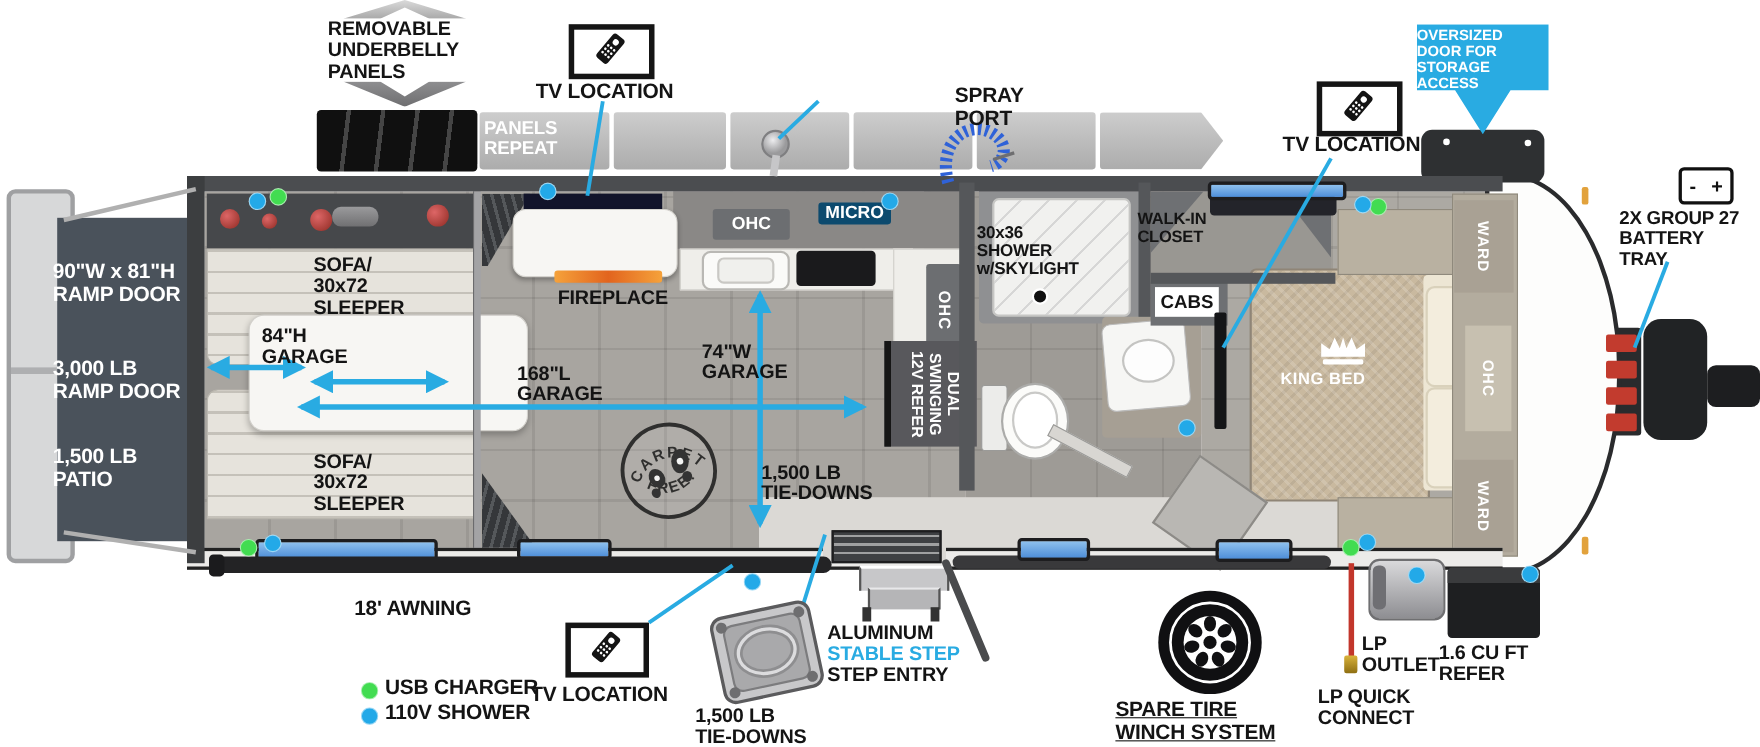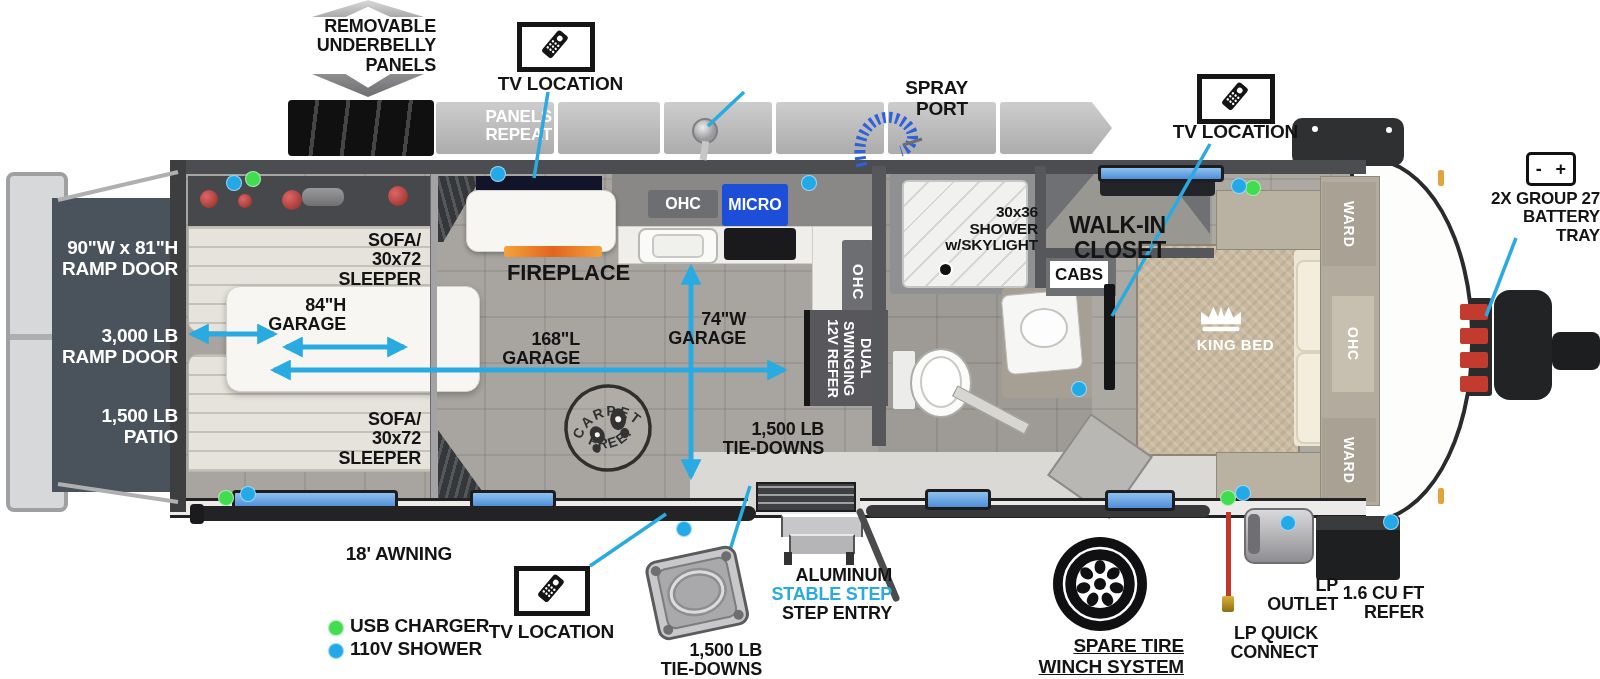--- a/index.html
+++ b/index.html
@@ -1,19 +1,19 @@
 <!DOCTYPE html>
 <html><head>
 <meta charset="utf-8">
 <style>
   html,body{margin:0;padding:0;background:#fff;}
   .stage{position:relative;width:1600px;height:679px;background:#ffffff;overflow:hidden;
          font-family:"Liberation Sans",sans-serif;}
   .abs{position:absolute;}
-  .lbl{position:absolute;font-weight:700;color:#141414;text-align:right;line-height:1.08;
+  .lbl{position:absolute;font-weight:700;color:#141414;text-align:left;line-height:1.08;
        white-space:pre-line;letter-spacing:-0.2px;z-index:30;}
   .white{color:#ffffff;}
   .blue-t{color:#29ABE2;}
   .left-a{text-align:left;}
   .dot{position:absolute;width:14px;height:14px;border-radius:50%;z-index:45;border:1px solid rgba(255,255,255,.55);}
   .dot-green{background:#42DC51;}
   .dot-blue{background:#23A9E8;}
   .vblock{position:absolute;display:flex;align-items:center;justify-content:center;z-index:8;}
   .vtext{writing-mode:vertical-rl;text-orientation:mixed;font-weight:700;color:#fff;
          letter-spacing:1px;white-space:pre-line;text-align:center;line-height:1.15;}
@@ -122,20 +122,26 @@
           <circle cx="30.5" cy="19" r="1.2" fill="#fff"></circle>
           <circle cx="34" cy="19" r="1.2" fill="#fff"></circle>
       <circle cx="27" cy="23" r="1.2" fill="#fff"></circle>
           <circle cx="30.5" cy="23" r="1.2" fill="#fff"></circle>
           <circle cx="34" cy="23" r="1.2" fill="#fff"></circle>
         </g>
     </svg>
   </div>
   <div class="lbl" style="left:1166px;top:122px;width:132px;font-size:19px;">TV LOCATION</div>
 
+  <div class="abs" style="left:1288px;top:22px;width:120px;height:100px;background:#29ABE2;clip-path:polygon(0 0,100% 0,100% 60%,71% 60%,50% 100%,29% 60%,0 60%);z-index:31;">
+    <div class="lbl white" style="left:0;top:3px;width:120px;font-size:13.5px;letter-spacing:0;">OVERSIZED
+DOOR FOR
+STORAGE
+ACCESS</div>
+  </div>
 
   <div class="abs" style="left:1526px;top:152px;width:44px;height:28px;border:3px solid #111;border-radius:5px;background:#fff;z-index:31;display:flex;align-items:center;justify-content:space-around;font-weight:700;font-size:18px;color:#111;">
     <span>-</span>
       <span>+</span>
   </div>
   <div class="lbl" style="left:1472px;top:190px;width:128px;font-size:17px;">2X GROUP 27
 BATTERY
 TRAY</div>
 
   <div class="abs" style="left:188px;top:176px;width:244px;height:50px;background:#46484B;z-index:5;"></div>
@@ -162,28 +168,28 @@
   <div class="lbl" style="left:692px;top:420px;width:132px;font-size:18px;">1,500 LB
 TIE-DOWNS</div>
 
   <div class="abs" style="left:430px;top:174px;width:6px;height:328px;background:#A3A3A5;border-left:1px solid #6B6B6D;z-index:7;"></div>
   <div class="abs" style="left:438px;top:176px;width:44px;height:66px;background:repeating-linear-gradient(75deg,#35373A 0 6px,#55585B 6px 9px);clip-path:polygon(0 0,100% 0,12% 100%,0 100%);z-index:6;"></div>
   <div class="abs" style="left:438px;top:430px;width:52px;height:72px;background:repeating-linear-gradient(105deg,#35373A 0 6px,#55585B 6px 9px);clip-path:polygon(0 0,0 100%,100% 100%);z-index:6;"></div>
 
   <div class="abs" style="left:476px;top:176px;width:126px;height:14px;background:#12142A;border-bottom:3px solid #2E54C4;z-index:6;"></div>
   <div class="abs" style="left:466px;top:190px;width:148px;height:60px;background:#F7F6F3;border:1px solid #D5D3CE;border-radius:12px;box-shadow:0 2px 5px rgba(0,0,0,.3);z-index:6;"></div>
   <div class="abs" style="left:504px;top:246px;width:98px;height:11px;background:linear-gradient(90deg,#F5A23B,#E2641E 50%,#F5A23B);border-radius:3px;z-index:7;"></div>
-  <div class="lbl" style="left:507px;top:261px;width:104px;font-size:22px;">FIREPLACE</div>
+  <div class="lbl" style="left:507px;top:261px;width:104px;font-size:18px;">FIREPLACE</div>
 
   <div class="abs" style="left:612px;top:174px;width:266px;height:52px;background:#8A8886;z-index:5;"></div>
   <div class="abs" style="left:840px;top:174px;width:38px;height:146px;background:#8A8886;z-index:5;"></div>
   <div class="abs" style="left:648px;top:190px;width:70px;height:28px;background:#6C6E71;border-radius:3px;z-index:8;display:flex;align-items:center;justify-content:center;">
     <span class="white" style="font-weight:700;font-size:16px;">OHC</span>
   </div>
-  <div class="abs" style="left:722px;top:184px;width:66px;height:42px;background:#1d4ed8;border-radius:3px;z-index:8;display:flex;align-items:center;justify-content:center;">
+  <div class="abs" style="left:744px;top:184px;width:66px;height:20px;background:#0c4a6e;border-radius:3px;z-index:8;display:flex;align-items:center;justify-content:center;">
     <span class="white" style="font-weight:700;font-size:16px;">MICRO</span>
   </div>
   <div class="abs" style="left:618px;top:226px;width:210px;height:36px;background:#EFEEEA;border:1px solid #CFCEC9;z-index:6;"></div>
   <div class="abs" style="left:638px;top:228px;width:76px;height:32px;background:#FAFAF8;border:2px solid #B9B8B4;border-radius:8px;z-index:7;"></div>
   <div class="abs" style="left:652px;top:234px;width:48px;height:20px;background:#F0F0ED;border:2px solid #C9C8C4;border-radius:6px;z-index:8;"></div>
   <div class="abs" style="left:724px;top:228px;width:72px;height:32px;background:#1A1A1C;border-radius:4px;z-index:7;"></div>
   <div class="abs" style="left:812px;top:226px;width:66px;height:96px;background:#EFEEEA;border:1px solid #CFCEC9;z-index:6;"></div>
   <div class="vblock" style="left:842px;top:240px;width:32px;height:84px;background:#6C6E71;border-radius:3px;">
     <span class="vtext" style="font-size:15px;">OHC</span>
   </div>
@@ -208,21 +214,21 @@
   <div class="abs" style="left:920px;top:356px;width:38px;height:48px;background:#fff;border:2px solid #C9C9C7;border-radius:50%;z-index:7;"></div>
   <div class="abs" style="left:1002px;top:288px;width:90px;height:110px;background:#A69F94;border-radius:4px;z-index:5;"></div>
   <div class="abs" style="left:1004px;top:292px;width:74px;height:78px;background:#F6F6F4;border:1px solid #BBB;border-radius:8px;transform:rotate(-5deg);z-index:6;"></div>
   <div class="abs" style="left:1020px;top:308px;width:44px;height:36px;background:#FDFDFD;border:2px solid #C4C4C2;border-radius:50%;z-index:7;"></div>
   <div class="abs" style="left:950px;top:404px;width:80px;height:10px;background:#D8D6D2;border:1px solid #9A9A98;transform:rotate(28deg);z-index:8;"></div>
   <div class="abs" style="left:1062px;top:428px;width:72px;height:72px;background:#B9B7B3;border:2px solid #8D8B87;transform:rotate(35deg);z-index:8;"></div>
 
   <div class="abs" style="left:1046px;top:174px;width:48px;height:56px;background:#6E7073;clip-path:polygon(0 0,100% 0,0 100%);z-index:5;"></div>
   <div class="abs" style="left:1164px;top:174px;width:46px;height:60px;background:#6E7073;clip-path:polygon(0 0,100% 0,100% 100%);z-index:5;"></div>
   <div class="abs" style="left:1100px;top:178px;width:115px;height:18px;background:#23242A;border-radius:4px;z-index:6;"></div>
-  <div class="lbl" style="left:1034px;top:213px;width:132px;font-size:23px;">WALK-IN
+  <div class="lbl" style="left:1034px;top:192px;width:132px;font-size:15px;">WALK-IN
 CLOSET</div>
   <div class="abs" style="left:1046px;top:256px;width:70px;height:40px;background:#6E7073;z-index:6;"></div>
   <div class="abs" style="left:1050px;top:261px;width:58px;height:27px;background:#fff;z-index:7;display:flex;align-items:center;justify-content:center;">
     <span style="font-weight:700;font-size:17px;color:#141414;">CABS</span>
   </div>
   <div class="abs" style="left:1104px;top:284px;width:11px;height:106px;background:#141517;border-radius:2px;z-index:7;"></div>
 
   <div class="woodblock" style="left:1216px;top:190px;width:106px;height:58px;"></div>
   <div class="woodblock" style="left:1216px;top:452px;width:106px;height:50px;"></div>
   <div class="abs" style="left:1136px;top:244px;width:160px;height:208px;background:#C9B99F;border:2px solid #8F8577;border-radius:6px 0 0 6px;z-index:5;background-image:repeating-linear-gradient(45deg,rgba(255,255,255,.14) 0 3px,transparent 3px 8px),repeating-linear-gradient(-45deg,rgba(0,0,0,.06) 0 3px,transparent 3px 8px);"></div>

